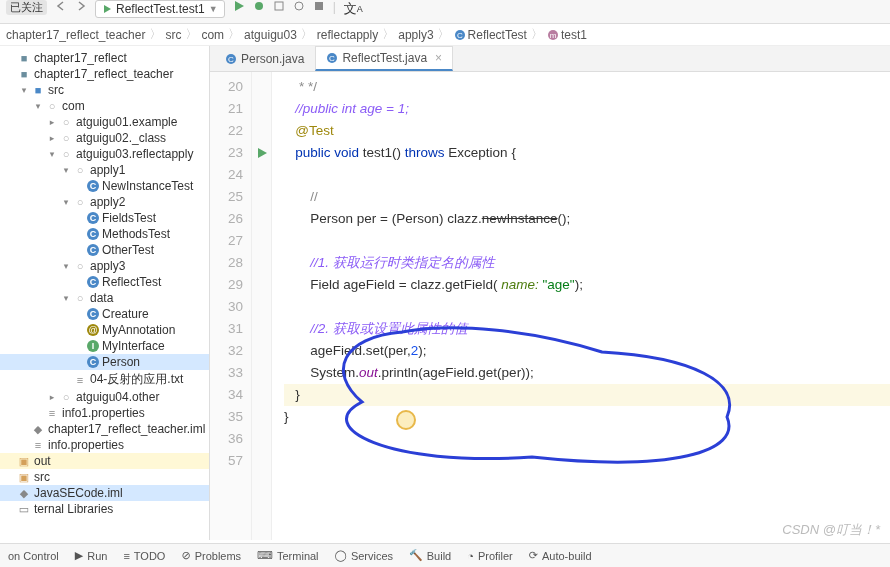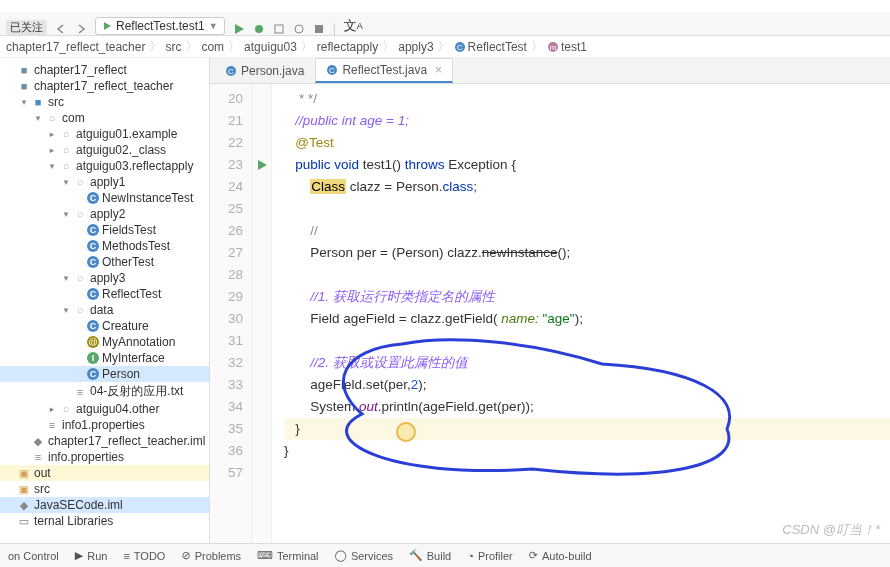--- a/index.html
+++ b/index.html
@@ -1,17 +1,17 @@
 <!DOCTYPE html>
 <html><head>
 <meta charset="utf-8">
 <style>
 * { margin:0; padding:0; box-sizing:border-box; font-family:"Microsoft YaHei",Arial,sans-serif; }
 body { width:890px; height:567px; background:#fff; overflow:hidden; position:relative; font-size:12px; color:#333; }
-.toolbar { height:24px; display:flex; align-items:flex-end; gap:8px; padding:0 6px; border-bottom:1px solid #ddd; background:#f7f7f7;margin-top:12px; }
+.toolbar { height:24px; display:flex; align-items:flex-start; gap:8px; padding:0 6px; border-bottom:1px solid #ddd; background:#f7f7f7; }
 .toolbar .btn { display:flex; align-items:center; cursor:pointer; }
 .toolbar svg { display:block; }
 .run-cfg { display:flex; align-items:center; gap:4px; padding:1px 6px; border:1px solid #ccc; border-radius:3px; background:#fff; }
 .breadcrumb { height:22px; display:flex; align-items:center; gap:2px; padding:0 6px; border-bottom:1px solid #eee; color:#555; }
 .bc-sep { color:#bbb; margin:0 2px; }
 .badge { background:#e4e4e4; padding:0 4px; border-radius:3px; font-size:11px; }
 .main { display:flex; height:494px; }
 .sidebar { width:210px; border-right:1px solid #ddd; overflow:auto; background:#fff; padding:4px 0; }
 .sidebar .node { display:flex; align-items:center; gap:3px; padding:1px 2px 1px var(--ind,6px); white-space:nowrap; color:#333; cursor:pointer; }
 .sidebar .node.sel { background:#d4e8ff; }
@@ -331,21 +331,20 @@
         </div>
       <div class="code" id="code">
         <svg class="overlay" width="640" height="420">
           <path d="M 130 260 C 70 265 55 300 90 330 C 40 355 115 395 260 385 C 400 400 470 380 455 345 C 470 310 420 285 330 280 C 260 258 180 250 130 260 Z" stroke="#2b3fd6" stroke-width="3" fill="none"></path>
         </svg>
         <div class="cursor-ring" style="left:124px; top:338px;"></div>
       <div class="line">   <span class="com"> * */</span></div>
           <div class="line">   <span class="comblue">//public int age = 1;</span></div>
           <div class="line">   <span class="ann">@Test</span></div>
           <div class="line">   <span class="kw">public void</span> test1() <span class="kw">throws</span> Exception {</div>
-          <div class="line">       <span class="cls">Class</span> clazz = Person.<span class="kw">class</span>;</div>
           <div class="line">   <span class=""></span></div>
           <div class="line">   <span class="com">    //</span></div>
           <div class="line">       Person per = (Person) clazz.<span class="strike">newInstance</span>();</div>
           <div class="line">   <span class=""></span></div>
           <div class="line">       <span class="comblue">//1. 获取运行时类指定名的属性</span></div>
           <div class="line">       Field ageField = clazz.getField( <span class="hint">name:</span> <span class="str">"age"</span>);</div>
           <div class="line">   <span class=""></span></div>
           <div class="line">       <span class="comblue">//2. 获取或设置此属性的值</span></div>
           <div class="line">       ageField.set(per,<span class="num">2</span>);</div>
           <div class="line">       System.<span class="fld">out</span>.println(ageField.get(per));</div>

